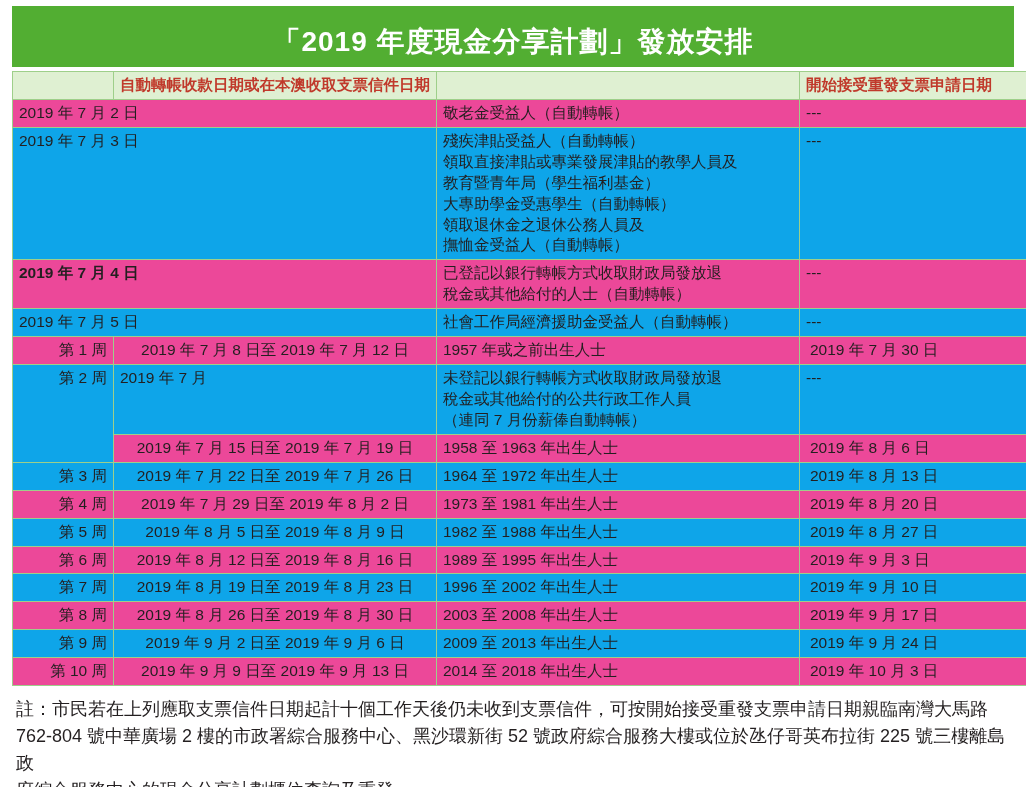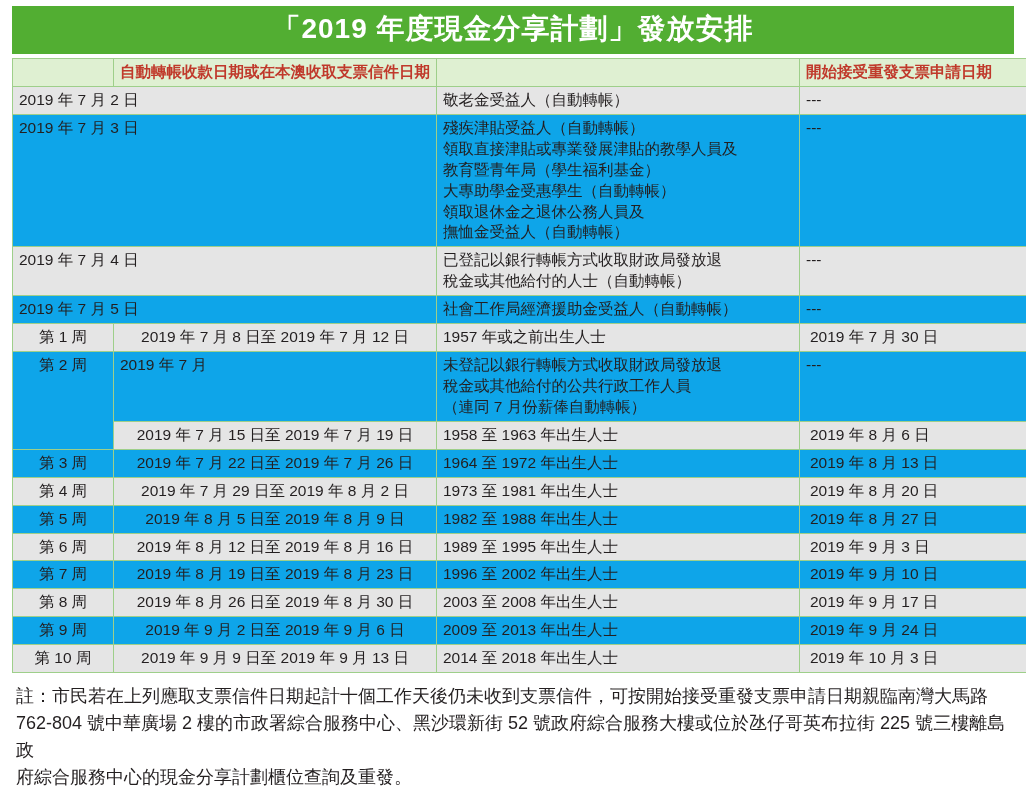--- a/index.html
+++ b/index.html
@@ -21,21 +21,21 @@
     padding: 6px 12px 4px 12px;
     background: #ffffff;
   }
   .title-bar {
     background: #52ae32;
     color: #ffffff;
     text-align: center;
     font-size: 28px;
     font-weight: bold;
     letter-spacing: 1px;
-    padding: 9px 0 11px 0;
+    padding: 22px 0 11px 0;
     line-height: 1;
   }
   table.sched {
     border-collapse: collapse;
     width: 1002px;
     table-layout: fixed;
     margin-top: 4px;
   }
   table.sched td, table.sched th {
     border: 1px solid #9ecf8a;
@@ -45,25 +45,25 @@
     line-height: 1.35;
   }
   thead th {
     background: #dff0d2;
     color: #c0392b;
     font-weight: bold;
     text-align: center;
     font-size: 15px;
     padding: 5px 4px;
   }
-  .c-week { width: 88px; text-align: center; vertical-align: middle; }
+  .c-week { width: 88px; text-align: right; vertical-align: middle; }
   .c-date { width: 310px; }
   .c-desc { width: 350px; }
   .c-reissue { width: 250px; text-align: left; }
-  .row-light td { background: #e5e5e5; }
+  .row-light td { background: #ec4899; }
   .row-white td { background: #0ea5e9; }
   .mid { vertical-align: middle; }
   .center { text-align: center; }
   .dash { text-align: left; padding-left: 10px; }
   .note {
     margin-top: 6px;
     font-size: 18px;
     line-height: 1.5;
     padding: 4px 2px 0 4px;
   }
@@ -107,21 +107,21 @@
           <div>領取直接津貼或專業發展津貼的教學人員及</div>
           <div>教育暨青年局（學生福利基金）</div>
           <div>大專助學金受惠學生（自動轉帳）</div>
           <div>領取退休金之退休公務人員及</div>
           <div>撫恤金受益人（自動轉帳）</div>
         </td>
         <td class="c-reissue dash mid">---</td>
       </tr>
 
       <tr class="row-light">
-        <td colspan="2" style="text-align:left;vertical-align:top;">2019 年 7 月 4 日</td>
+        <td colspan="2" style="text-align:left;vertical-align:top;font-weight:bold;">2019 年 7 月 4 日</td>
         <td class="c-desc desc-lines">
           <div>已登記以銀行轉帳方式收取財政局發放退</div>
           <div>稅金或其他給付的人士（自動轉帳）</div>
         </td>
         <td class="c-reissue dash mid">---</td>
       </tr>
 
       <tr class="row-white">
         <td colspan="2" style="text-align:left;vertical-align:middle;">2019 年 7 月 5 日</td>
         <td class="c-desc">社會工作局經濟援助金受益人（自動轉帳）</td>

